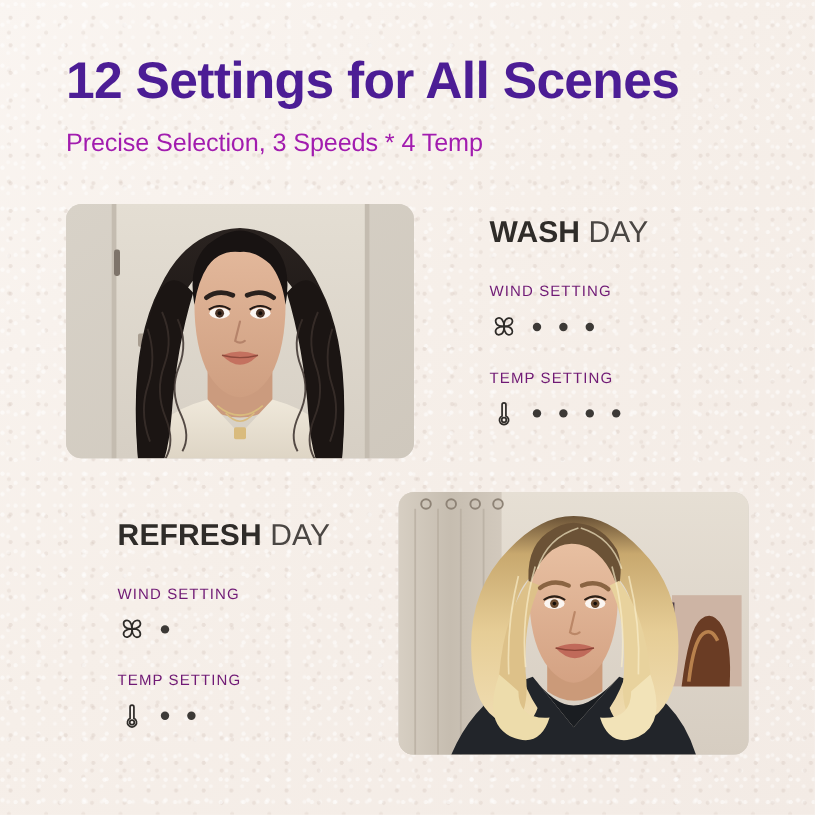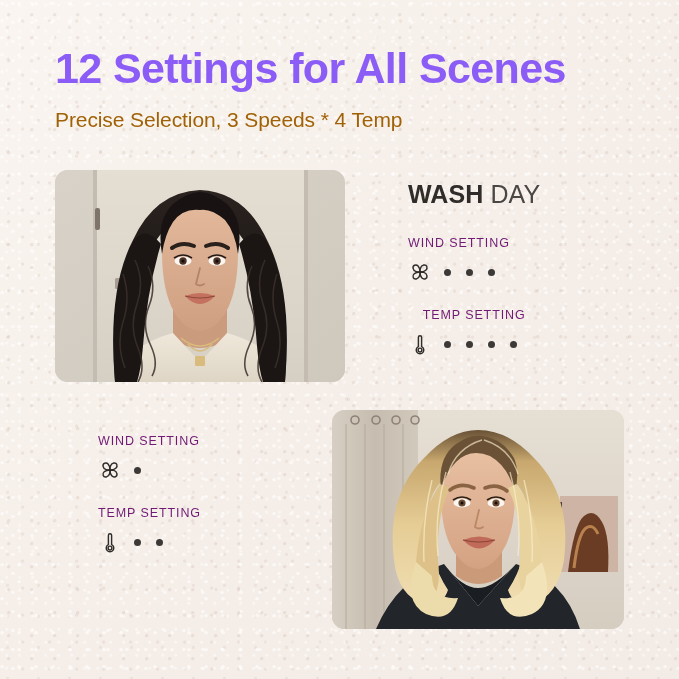--- a/index.html
+++ b/index.html
@@ -22,26 +22,26 @@
       radial-gradient(circle at 24% 88%, rgba(208,192,182,.24) 0 1.4px, transparent 2px),
       linear-gradient(135deg,#faf5f1 0%,#f6efe9 45%,#f3ebe5 100%);
     background-size:17px 17px,23px 23px,19px 19px,27px 27px,13px 13px,31px 31px,100% 100%;
     pointer-events:none;
   }
   #stage{position:absolute;inset:0;}
 
   
   .title{
     position:absolute;left:55px;top:46px;
-    font-size:43px;font-weight:bold;color:#8b5cf6;
+    font-size:43px;font-weight:bold;color:#4c1d95;
     letter-spacing:-.6px;line-height:1.05;white-space:nowrap;
   }
   .subtitle{
     position:absolute;left:55px;top:108px;
-    font-size:21px;font-weight:400;color:#a16207;
+    font-size:21px;font-weight:400;color:#a21caf;
     letter-spacing:-.1px;white-space:nowrap;
   }
 
   
   .photo{
     position:absolute;border-radius:13px;overflow:hidden;
     background:#d9d3cb;
   }
   #photo-wash{left:55px;top:170px;width:290px;height:212px;}
   #photo-refresh{left:332px;top:410px;width:292px;height:219px;}
@@ -53,21 +53,21 @@
   #block-refresh{left:98px;top:434px;}
 
   .day-head{
     font-size:25px;color:#2f2c29;white-space:nowrap;
     letter-spacing:.1px;margin:0 0 29px 0;line-height:1;
   }
   .day-head .strong{font-weight:bold;}
   .day-head .light{font-weight:400;color:#4a4643;}
 
   .setting{margin-bottom:23px;}
-  .setting:last-child{margin-bottom:0;text-align:center;}
+  .setting:last-child{margin-bottom:0;}
   .set-label{
     font-size:12.5px;color:#701a75;letter-spacing:.9px;
     margin-bottom:9px;white-space:nowrap;
   }
   .set-row{display:flex;align-items:center;height:26px;}
   .ico{width:24px;height:24px;flex:0 0 24px;margin-right:12px;
        display:flex;align-items:center;justify-content:center;}
   .ico svg{display:block;}
   .dots{display:flex;align-items:center;}
   .dot{width:7px;height:7px;border-radius:50%;background:#3c3936;margin-right:15px;}
@@ -199,20 +199,23 @@
             <span class="dot" style="background: rgb(60, 57, 54);"></span>
             <span class="dot" style="background: rgb(60, 57, 54);"></span>
             <span class="dot" style="background: rgb(60, 57, 54);"></span>
             <span class="dot" style="background: rgb(60, 57, 54);"></span>
           </span>
       </div>
     </div>
   </div>
 
   <div class="block" id="block-refresh">
+    <div class="day-head">
+      <span class="strong">REFRESH</span><span>&nbsp;</span><span class="light">DAY</span>
+    </div>
 
     <div class="setting">
       <div class="set-label">WIND SETTING</div>
       <div class="set-row">
         <span class="ico">
           <svg width="24" height="24" viewBox="0 0 24 24" fill="none" stroke="#2f2c29" stroke-width="1.45">
             <path d="M12 12 C12 6.6 9.2 4.2 6.6 5.2 C4.2 6.1 4.4 10.4 8.2 11.6 C9.6 12.1 11 12 12 12 Z"></path>
             <path d="M12 12 C17.4 12 19.8 9.2 18.8 6.6 C17.9 4.2 13.6 4.4 12.4 8.2 C11.9 9.6 12 11 12 12 Z"></path>
             <path d="M12 12 C12 17.4 14.8 19.8 17.4 18.8 C19.8 17.9 19.6 13.6 15.8 12.4 C14.4 11.9 13 12 12 12 Z"></path>
             <path d="M12 12 C6.6 12 4.2 14.8 5.2 17.4 C6.1 19.8 10.4 19.6 11.6 15.8 C12.1 14.4 12 13 12 12 Z"></path>

